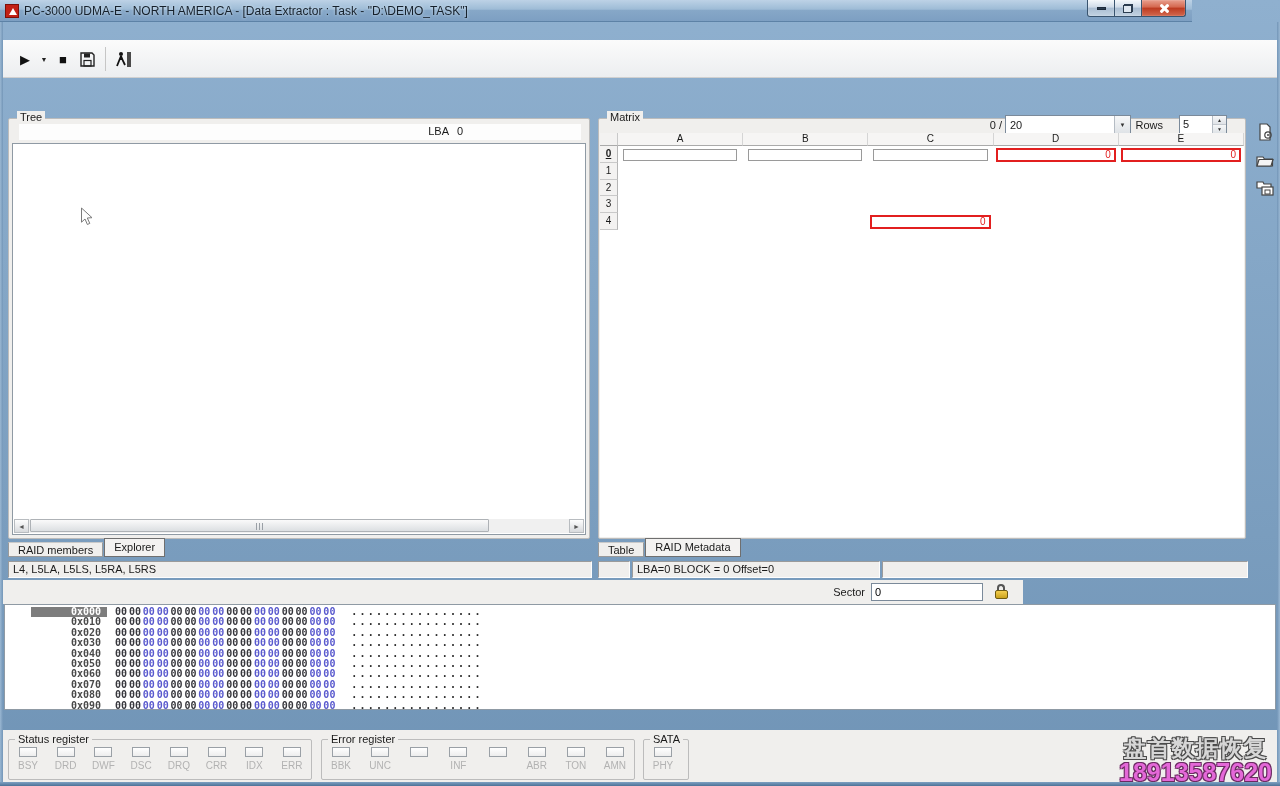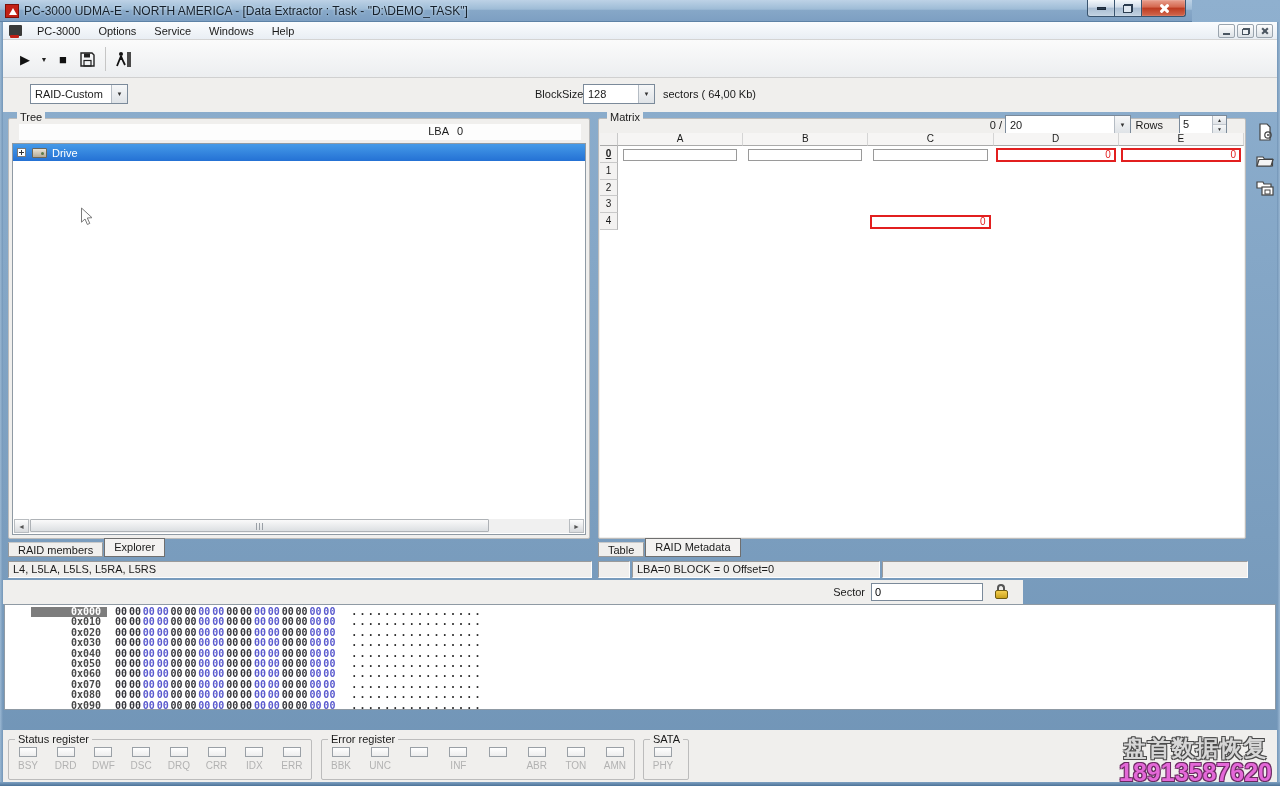--- a/index.html
+++ b/index.html
@@ -201,35 +201,20 @@
         </div>
       <div class="wb max">
           <div class="glyph-restore"></div>
         </div>
       <div class="wb close">
           <div class="glyph-x"></div>
         </div>
     </div>
   </div>
 
-  <div class="menubar">
-    <div class="menu-app-icon"></div>
-    <div id="menu-items"><div class="menu-item" style="display: inline-block;">PC-3000</div><div class="menu-item" style="display: inline-block;">Options</div><div class="menu-item" style="display: inline-block;">Service</div><div class="menu-item" style="display: inline-block;">Windows</div><div class="menu-item" style="display: inline-block;">Help</div></div>
-    <div class="mdi-btns">
-      <div class="mdib">
-          <div class="g-min2"></div>
-        </div>
-      <div class="mdib">
-          <div class="g-rest2"></div>
-        </div>
-      <div class="mdib">
-          <div class="g-x2"></div>
-        </div>
-    </div>
-  </div>
 
   <div class="toolbar">
     <div class="tb-inner">
       <div class="tbtn">
           <span class="uni">▶</span>
         </div>
       <div class="tbtn narrow">
           <span class="uni">▼</span>
         </div>
       <div class="tbtn">
@@ -246,45 +231,28 @@
       <div class="tbtn">
         <svg width="18" height="17" viewBox="0 0 18 17">
           <rect x="12" y="1" width="4" height="15" fill="#4a4a4a"></rect>
           <circle cx="6" cy="3" r="2" fill="#111"></circle>
           <path d="M6 5 L4 10 L2 15 M6 5 L8 10 L10 14 M6 5 L6 9" stroke="#111" stroke-width="1.8" fill="none"></path>
         </svg>
       </div>
     </div>
   </div>
 
-  <div class="ctrlrow">
-    <div class="combo c-profile">
-      <span class="combo-text">RAID-Custom</span>
-      <span class="combo-btn">▼</span>
-    </div>
-    <span class="lbl-blocksize">BlockSize</span>
-    <div class="combo c-blocksize">
-      <span class="combo-text">128</span>
-      <span class="combo-btn">▼</span>
-    </div>
-    <span class="lbl-sectors">sectors ( 64,00 Kb)</span>
-  </div>
 
   <div class="groupbox tree-group">
     <span class="gb-label">Tree</span>
     <div class="lba-bar">
       <span class="lba-l">LBA</span>
       <span class="lba-v">0</span>
     </div>
     <div class="tree-area">
-      <div class="tree-row">
-        <div class="expand-box"></div>
-        <div class="drive-icon"></div>
-        <span class="lbl">Drive</span>
-      </div>
       <div class="hscroll">
         <div class="sb-btn">◄</div>
         <div class="sb-track">
             <div class="sb-thumb"></div>
           </div>
         <div class="sb-btn">►</div>
       </div>
     </div>
   </div>
 

